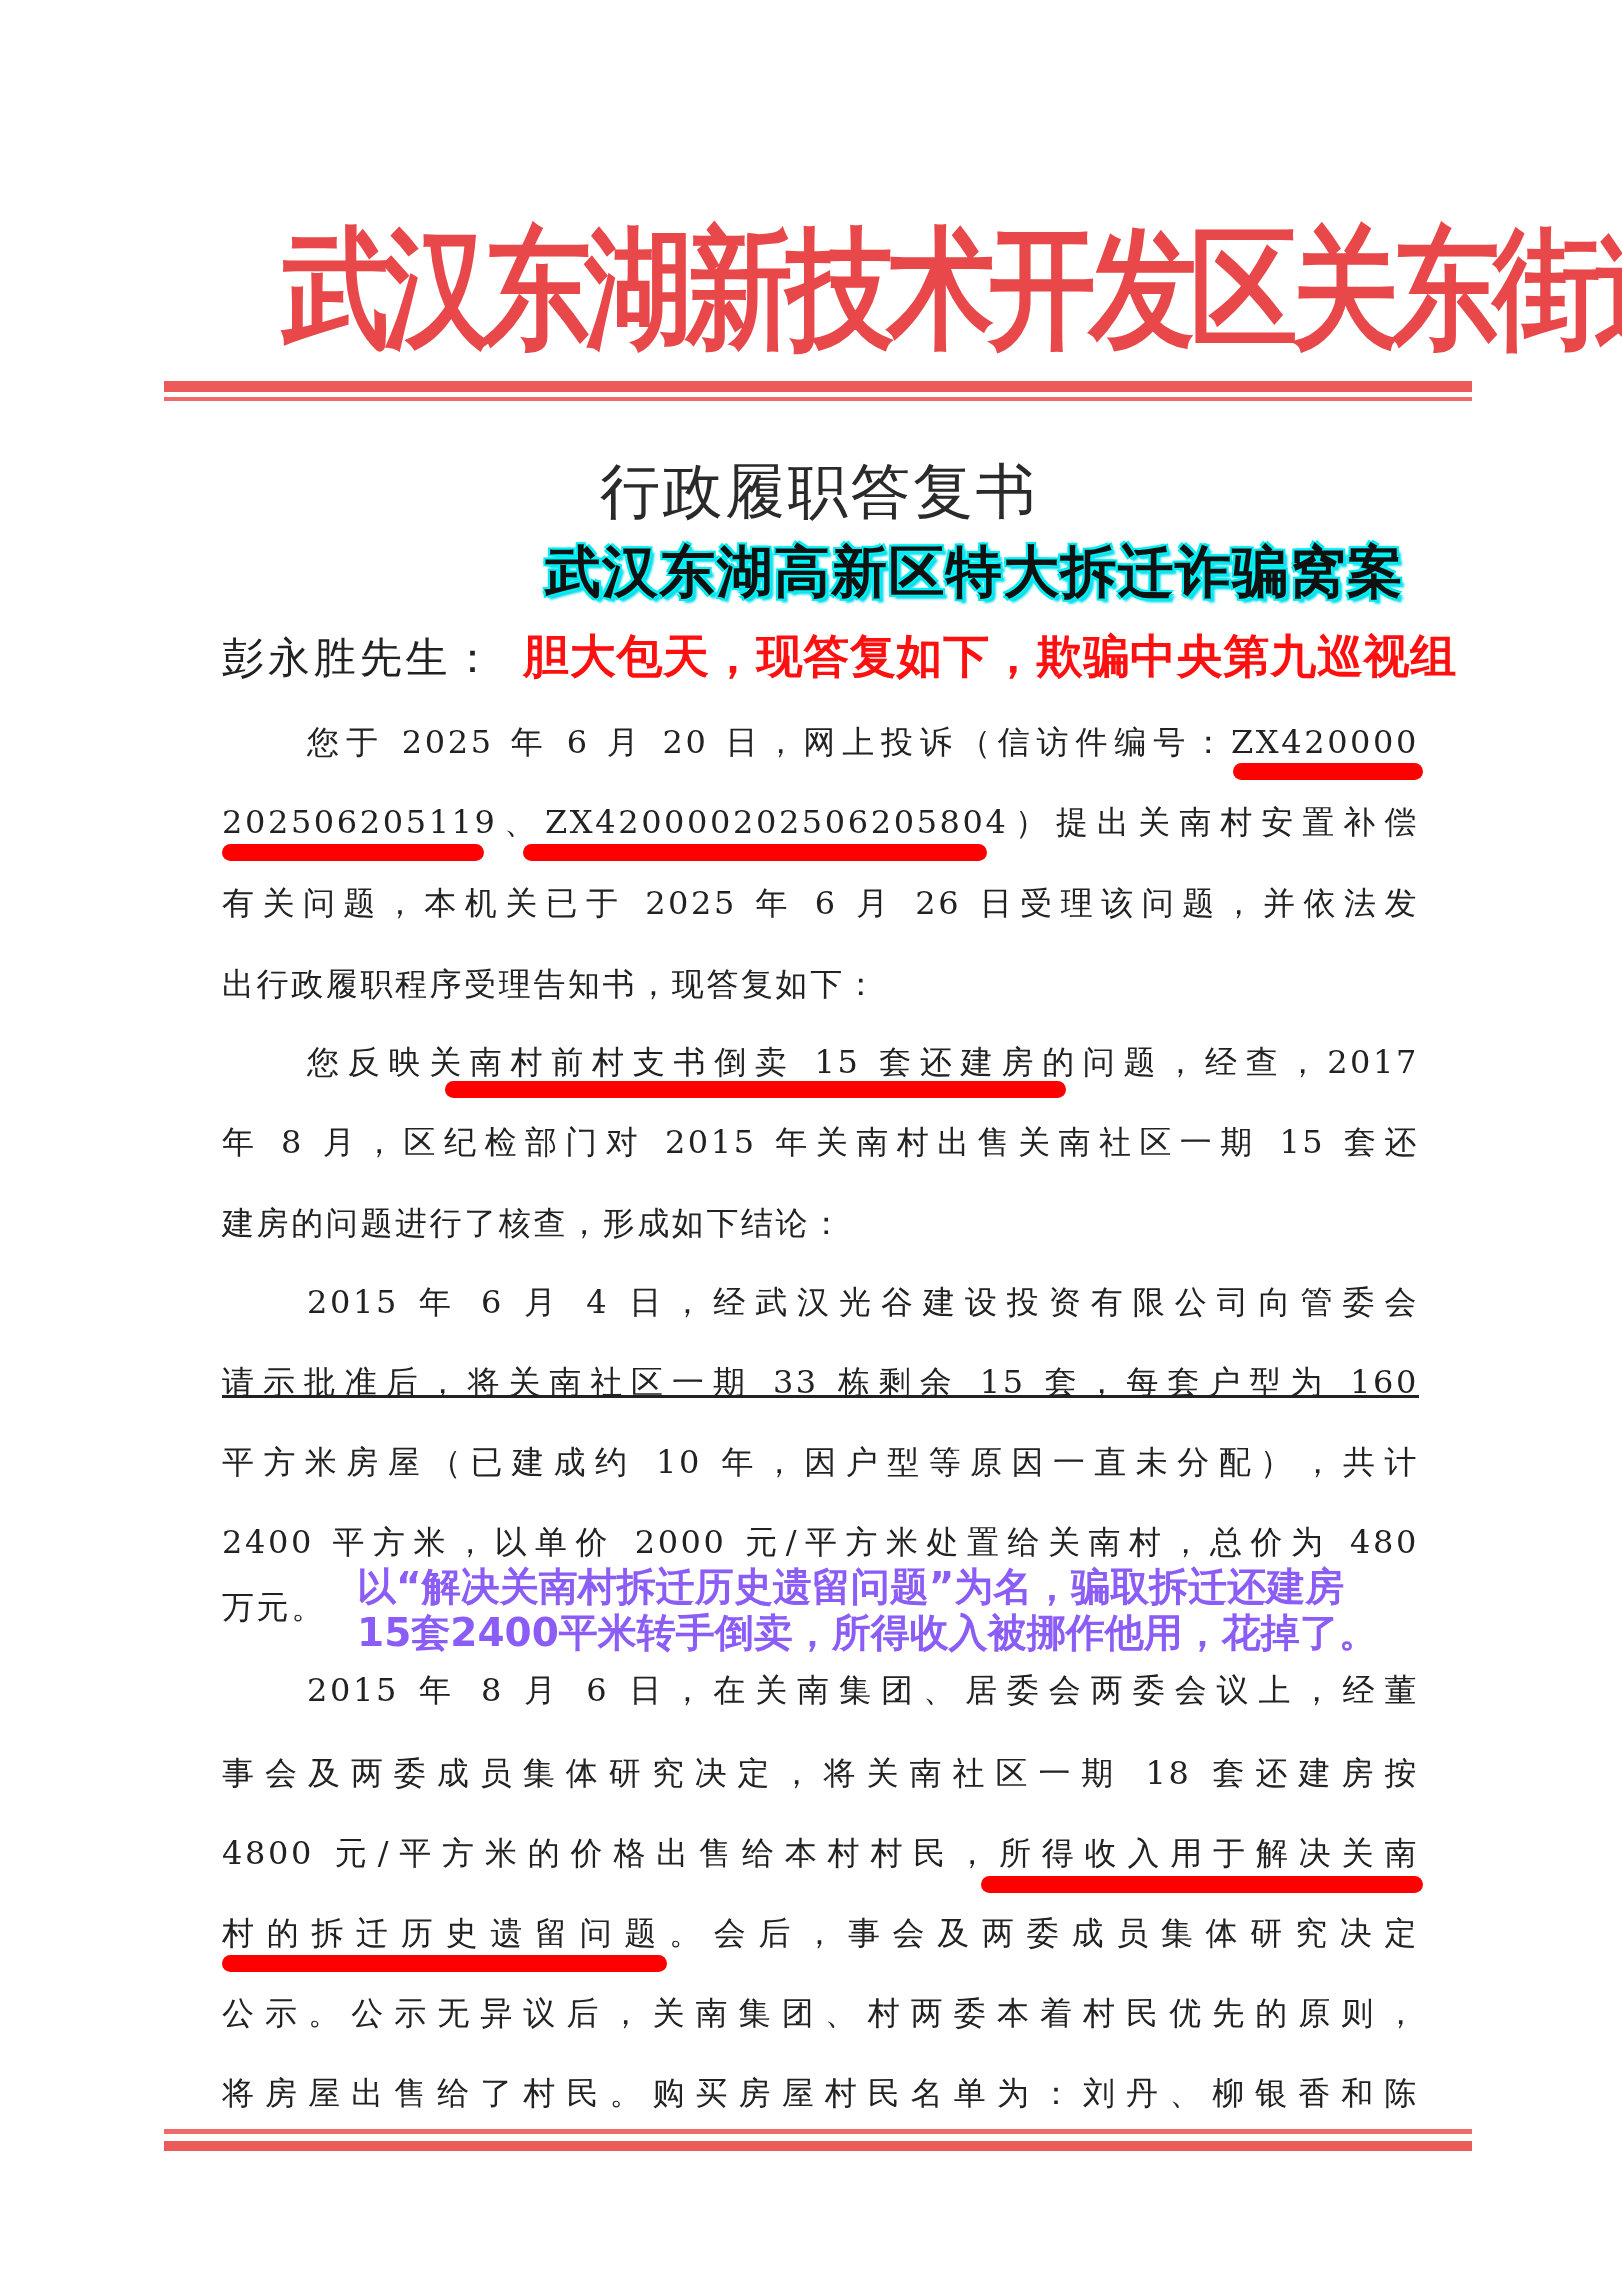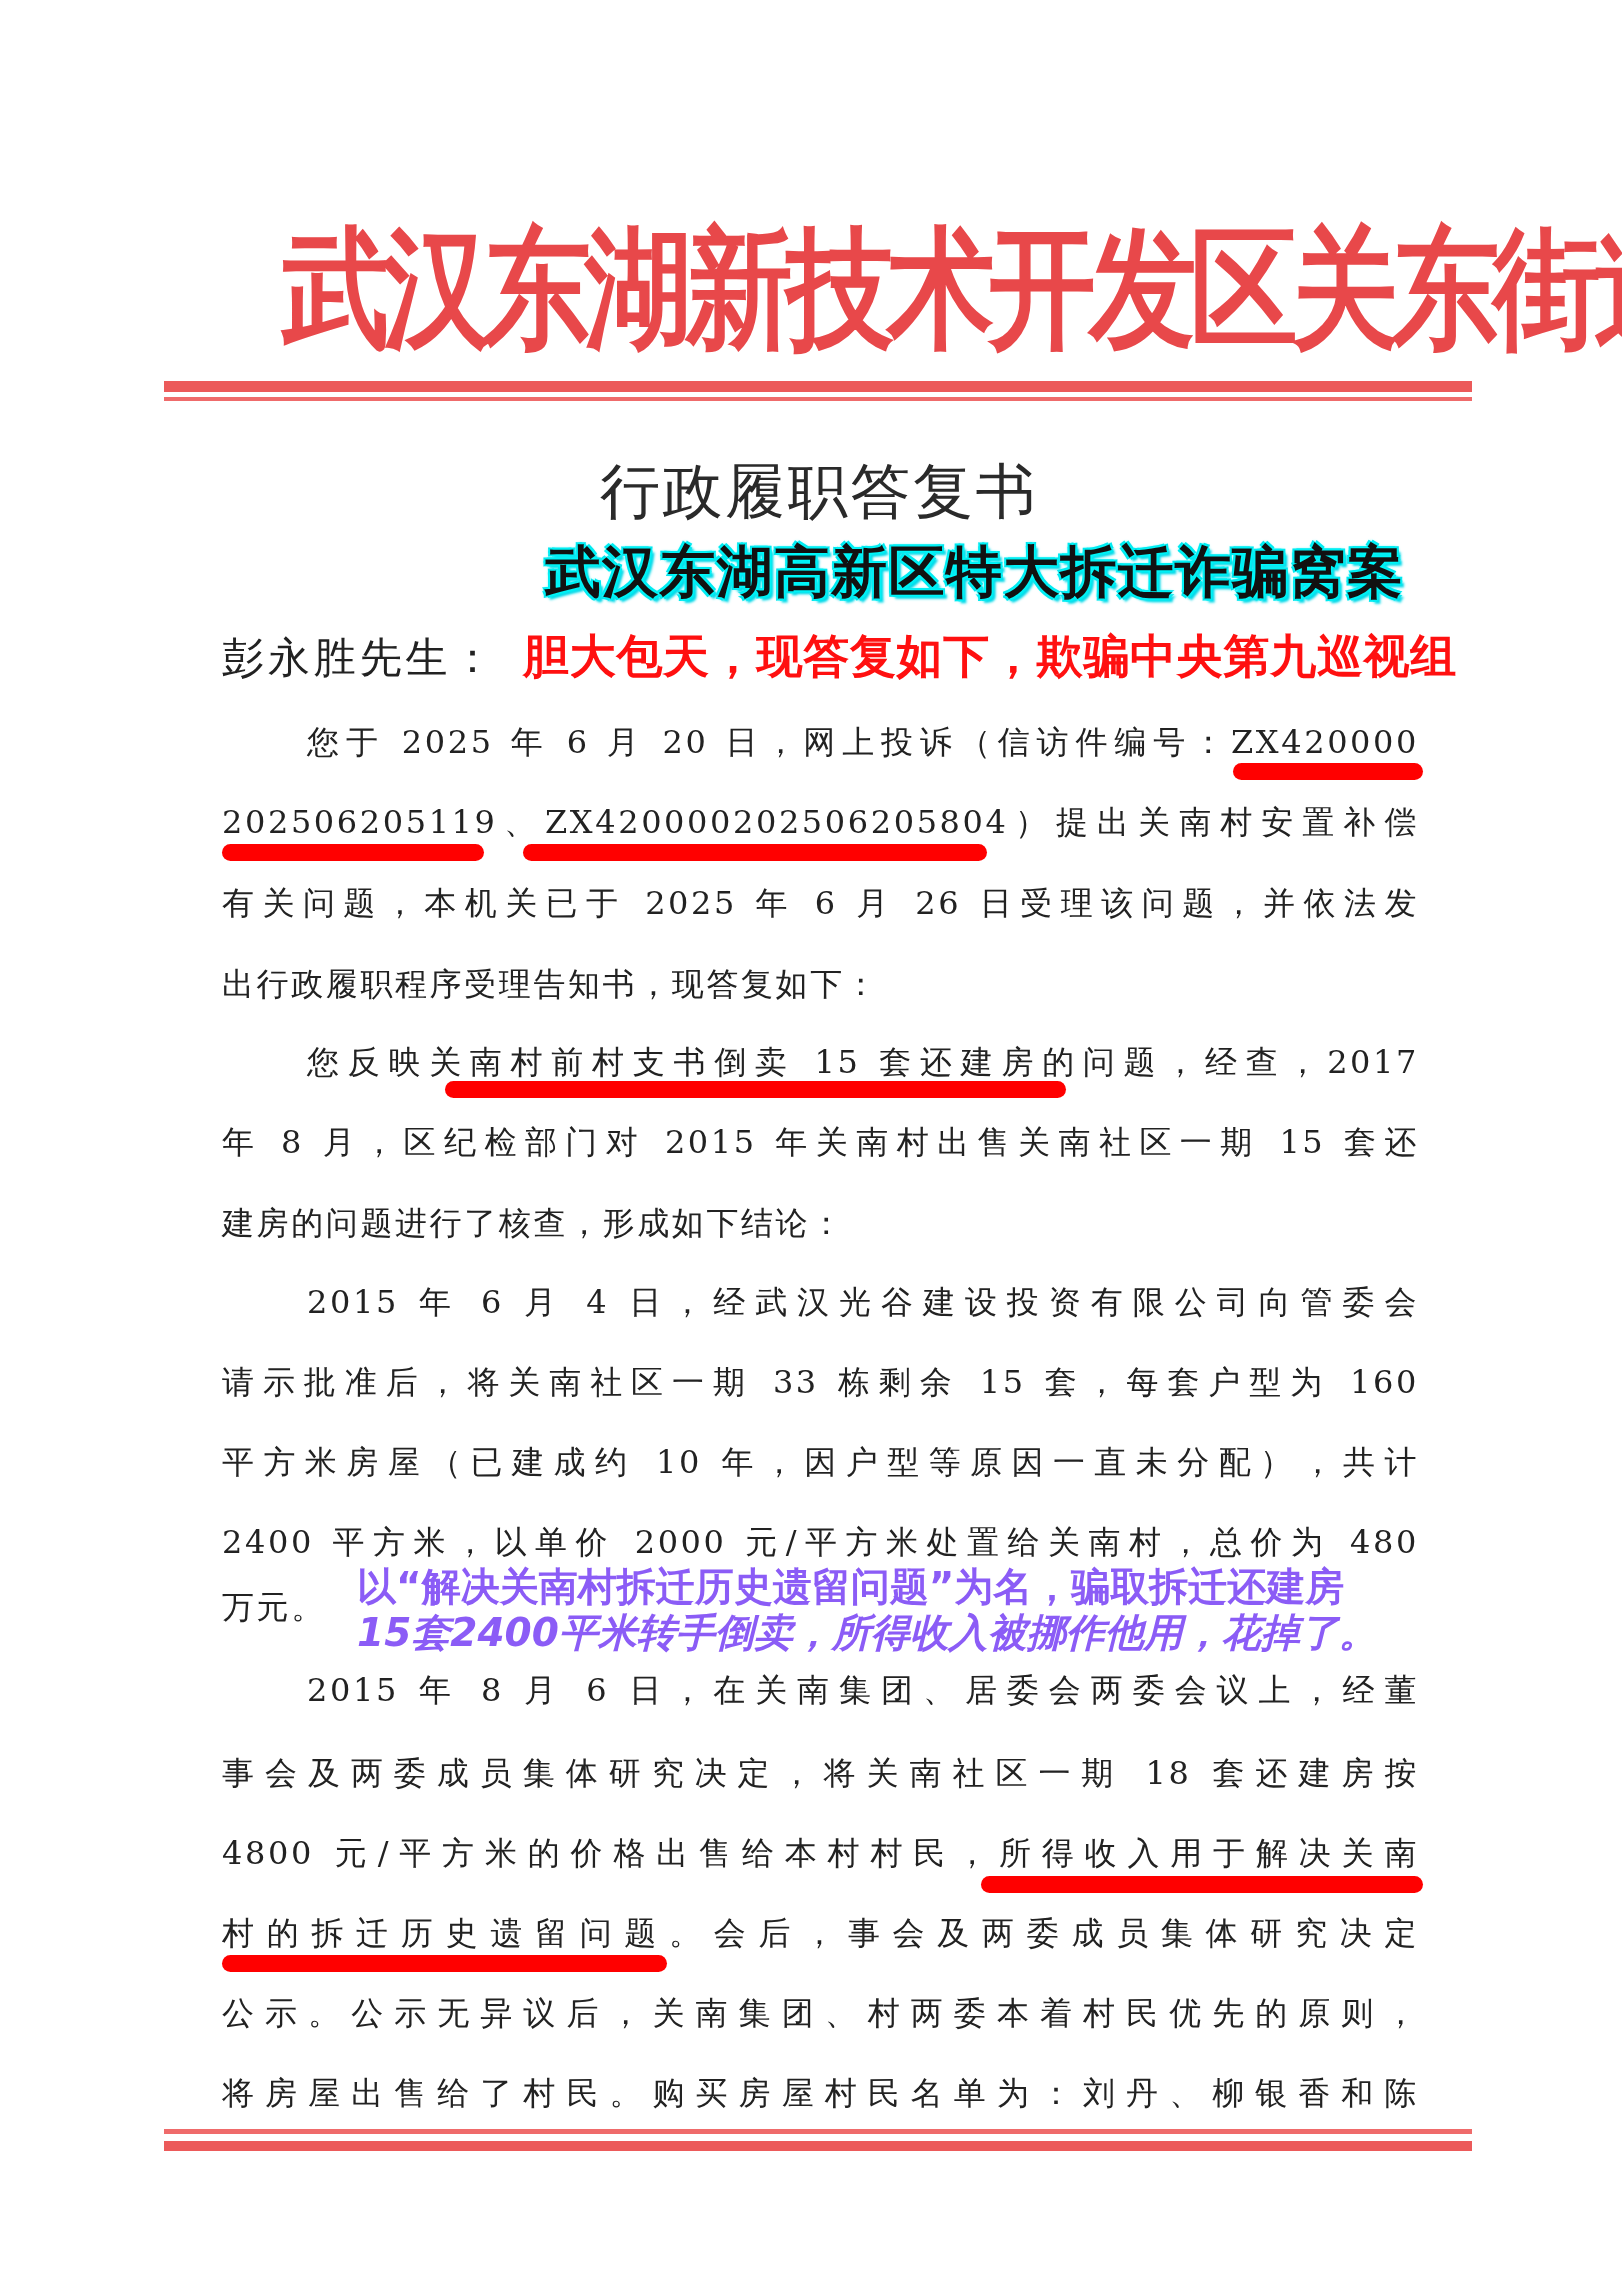--- a/index.html
+++ b/index.html
@@ -63,27 +63,27 @@
 <div class="abs line" style="top:871px;">有关问题，本机关已于 2025 年 6 月 26 日受理该问题，并依法发</div>
 <div class="abs line short" style="top:952px; width:auto;">出行政履职程序受理告知书，现答复如下：</div>
 
 <div class="abs line indent" style="top:1030px;">您反映关南村前村支书倒卖 15 套还建房的问题，经查，2017</div>
 <div class="abs uline" style="left:445px; top:1081px; width:621px;"></div>
 
 <div class="abs line" style="top:1110px;">年 8 月，区纪检部门对 2015 年关南村出售关南社区一期 15 套还</div>
 <div class="abs line short" style="top:1191px; width:auto;">建房的问题进行了核查，形成如下结论：</div>
 
 <div class="abs line indent" style="top:1270px;">2015 年 6 月 4 日，经武汉光谷建设投资有限公司向管委会</div>
-<div class="abs line" style="top:1350px;">请示批准后，将关南社区一期 33 栋剩余 15 套，每套户型为 160</div>
+<div class="abs line" style="top:1350px;text-decoration:underline;">请示批准后，将关南社区一期 33 栋剩余 15 套，每套户型为 160</div>
 <div class="abs line" style="top:1430px;">平方米房屋（已建成约 10 年，因户型等原因一直未分配），共计</div>
 <div class="abs line" style="top:1510px;">2400 平方米，以单价 2000 元/平方米处置给关南村，总价为 480</div>
 <div class="abs line short" style="top:1575px; width:auto;">万元。</div>
 
 <div class="abs red-note" style="left:357px; top:1563px;">以“解决关南村拆迁历史遗留问题”为名，骗取拆迁还建房</div>
-<div class="abs red-note" style="left:357px; top:1609px;font-style:italic;">15套2400平米转手倒卖，所得收入被挪作他用，花掉了。</div>
+<div class="abs red-note" style="left:357px; top:1609px;">15套2400平米转手倒卖，所得收入被挪作他用，花掉了。</div>
 
 <div class="abs line indent" style="top:1658px;">2015 年 8 月 6 日，在关南集团、居委会两委会议上，经董</div>
 <div class="abs line" style="top:1741px;">事会及两委成员集体研究决定，将关南社区一期 18 套还建房按</div>
 
 <div class="abs line" style="top:1821px;">4800 元/平方米的价格出售给本村村民，所得收入用于解决关南</div>
 <div class="abs uline" style="left:981px; top:1876px; width:442px;"></div>
 
 <div class="abs line" style="top:1901px;">村的拆迁历史遗留问题。会后，事会及两委成员集体研究决定</div>
 <div class="abs uline" style="left:222px; top:1955px; width:445px;"></div>
 

